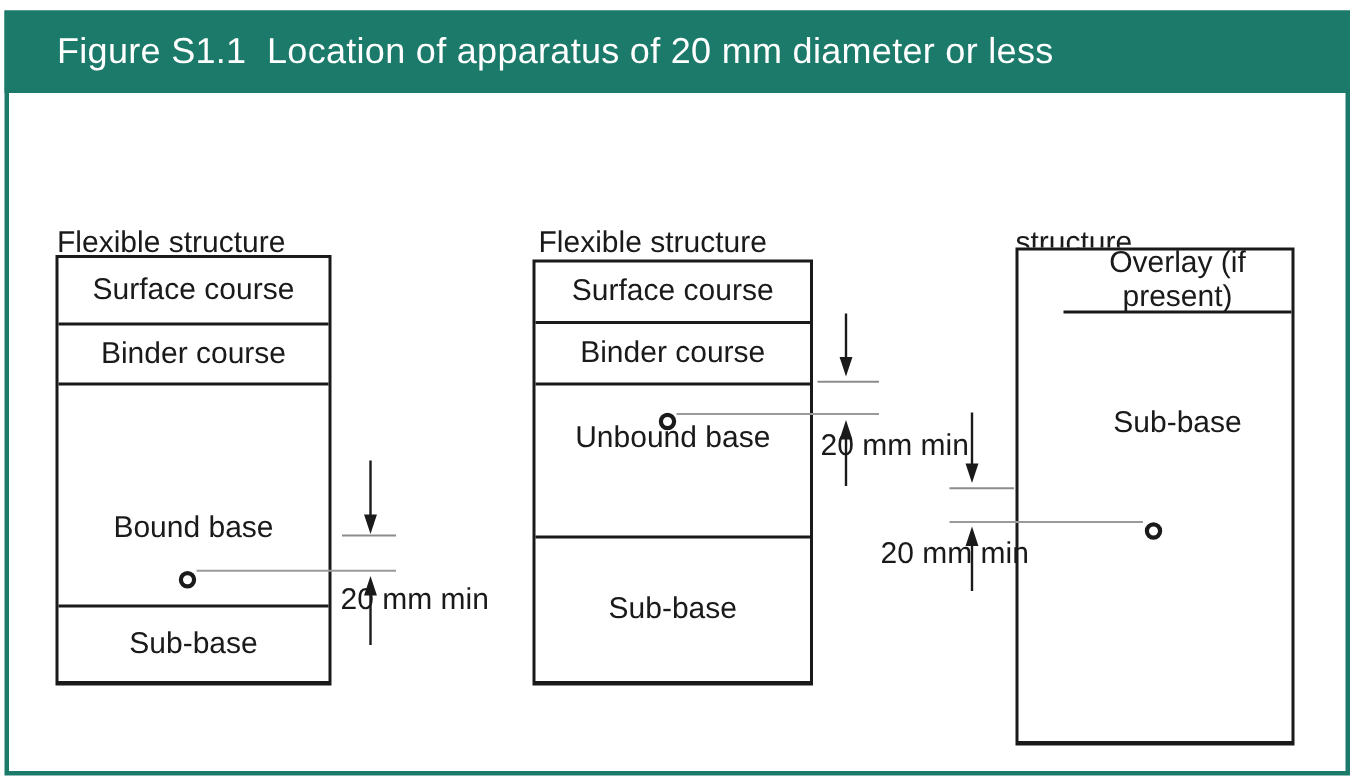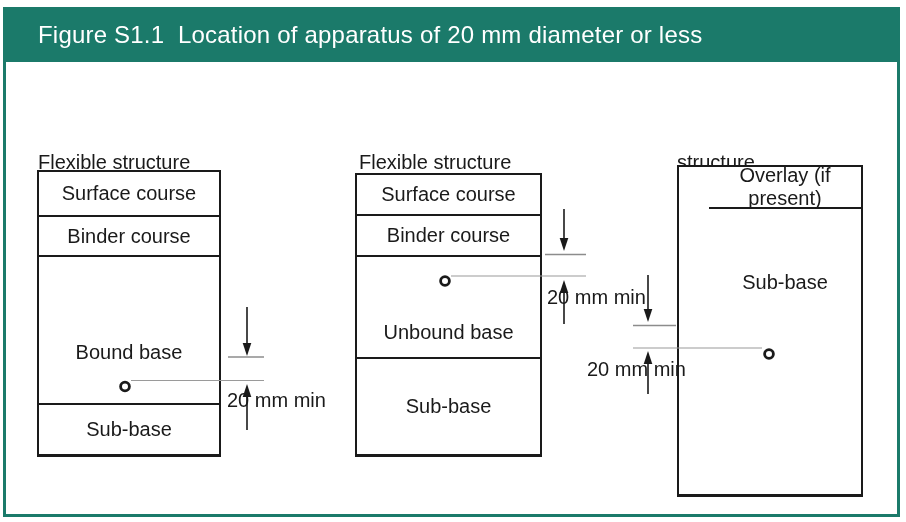--- a/index.html
+++ b/index.html
@@ -70,21 +70,21 @@
     flex: 0 0 auto;
   }
   .layer.last { border-bottom: none; flex: 1 1 auto; }
 
   .b1-l1 { height: 43px; }
   .b1-l2 { height: 38px; }
   .b1-l3 { height: 102px; margin-top: 44px; }
   .b2-l1 { height: 39px; }
   .b2-l2 { height: 39px; }
   .b2-l3 { height: 100px; align-items: flex-start; }
-  .b2-l3 .layer-label { margin-top: 64px; }
+  .b2-l3 .layer-label { margin-top: 24px; }
   .b3-l1 { height: 40px; }
   .b3-l2 { height: 108px; flex-direction: column; justify-content: center; }
   .b3-l2 .slab-line { line-height: 24px; }
   .b3-l3.last { align-items: flex-start; }
   .b3-l3.last .layer-label { margin-top: 62px; }
 
   .dim-label {
     position: absolute;
     font-size: 20px;
     white-space: pre;

